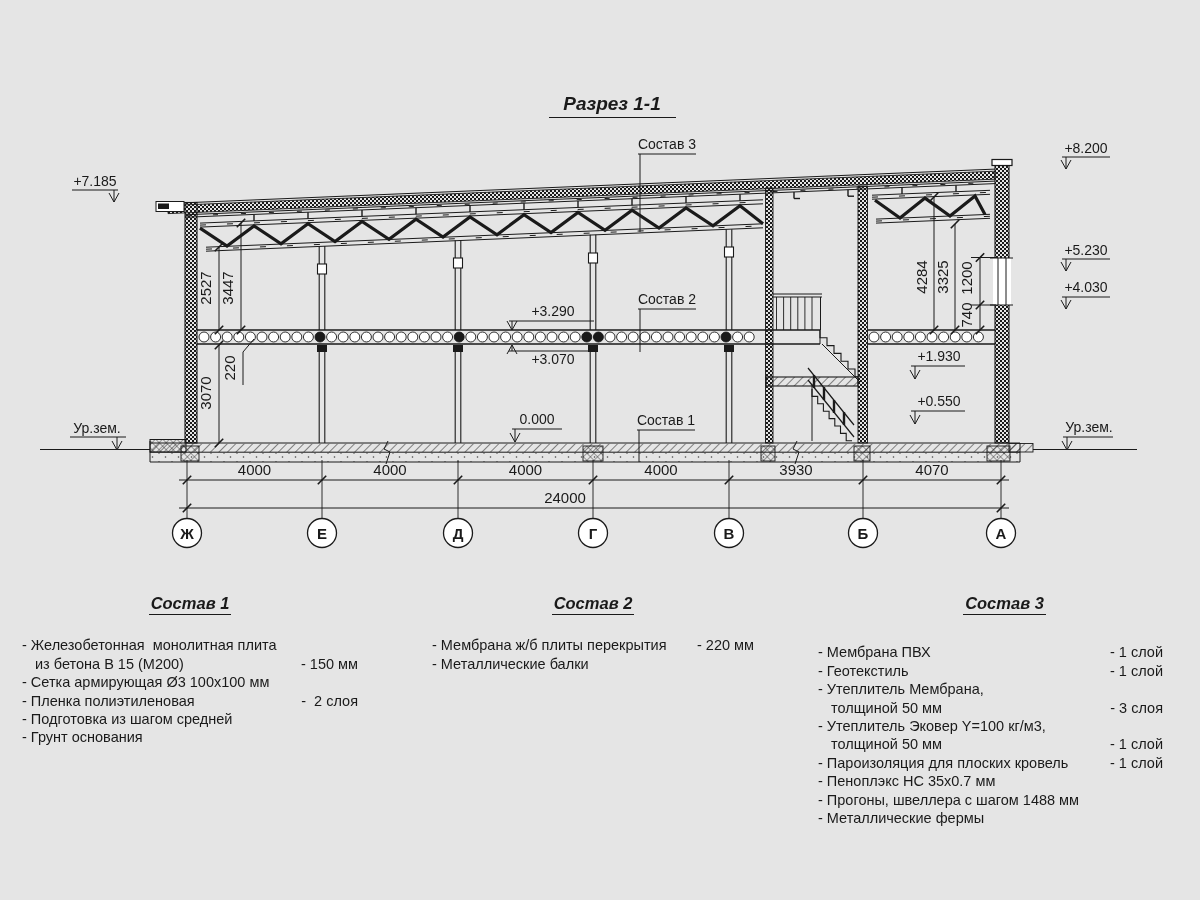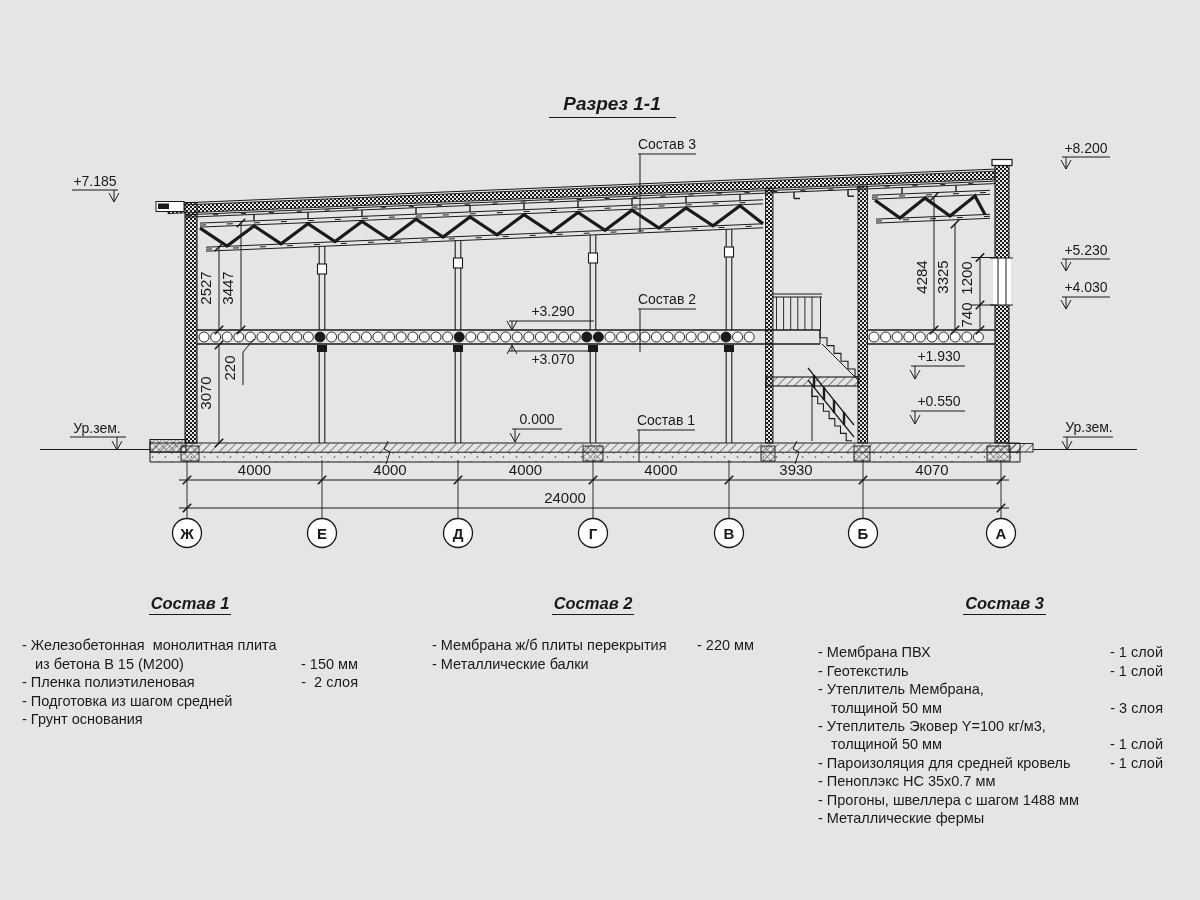--- a/index.html
+++ b/index.html
@@ -457,20 +457,21 @@
     <div>
         <div class="comp-row">
           <span class="comp-label">- Железобетонная  монолитная плита</span>
           <span class="comp-value"></span>
         </div>
         <div class="comp-row">
           <span class="comp-label indent">из бетона В 15 (М200)</span>
           <span class="comp-value">- 150 мм</span>
         </div>
         <div class="comp-row">
+          <span class="comp-label">- Сетка армирующая Ø3 100х100 мм</span>
           <span class="comp-value"></span>
         </div>
         <div class="comp-row">
           <span class="comp-label">- Пленка полиэтиленовая</span>
           <span class="comp-value">-  2 слоя</span>
         </div>
         <div class="comp-row">
           <span class="comp-label">- Подготовка из шагом средней</span>
           <span class="comp-value"></span>
         </div>
@@ -514,21 +515,21 @@
         </div>
         <div class="comp-row">
           <span class="comp-label">- Утеплитель Эковер Y=100 кг/м3,</span>
           <span class="comp-value"></span>
         </div>
         <div class="comp-row">
           <span class="comp-label indent">толщиной 50 мм</span>
           <span class="comp-value">- 1 слой</span>
         </div>
         <div class="comp-row">
-          <span class="comp-label">- Пароизоляция для средней кровель</span>
+          <span class="comp-label">- Пароизоляция для плоских кровель</span>
           <span class="comp-value">- 1 слой</span>
         </div>
         <div class="comp-row">
           <span class="comp-label">- Пеноплэкс НС 35х0.7 мм</span>
           <span class="comp-value"></span>
         </div>
         <div class="comp-row">
           <span class="comp-label">- Прогоны, швеллера с шагом 1488 мм</span>
           <span class="comp-value"></span>
         </div>

